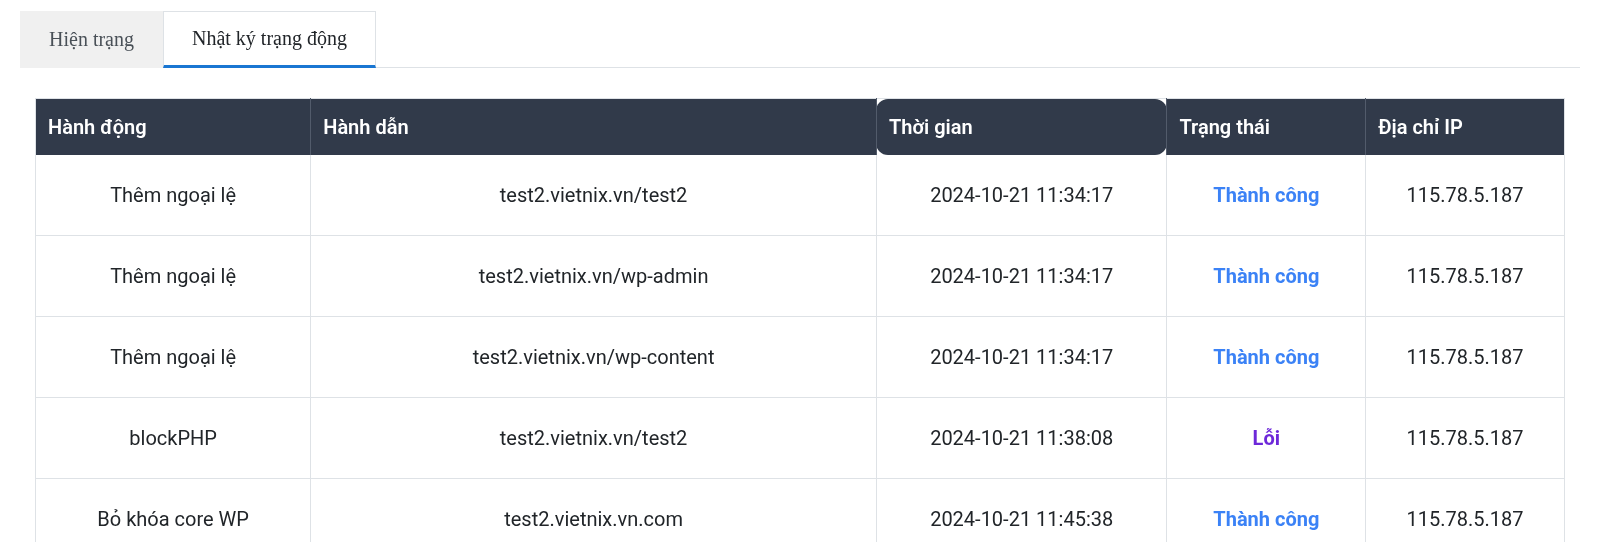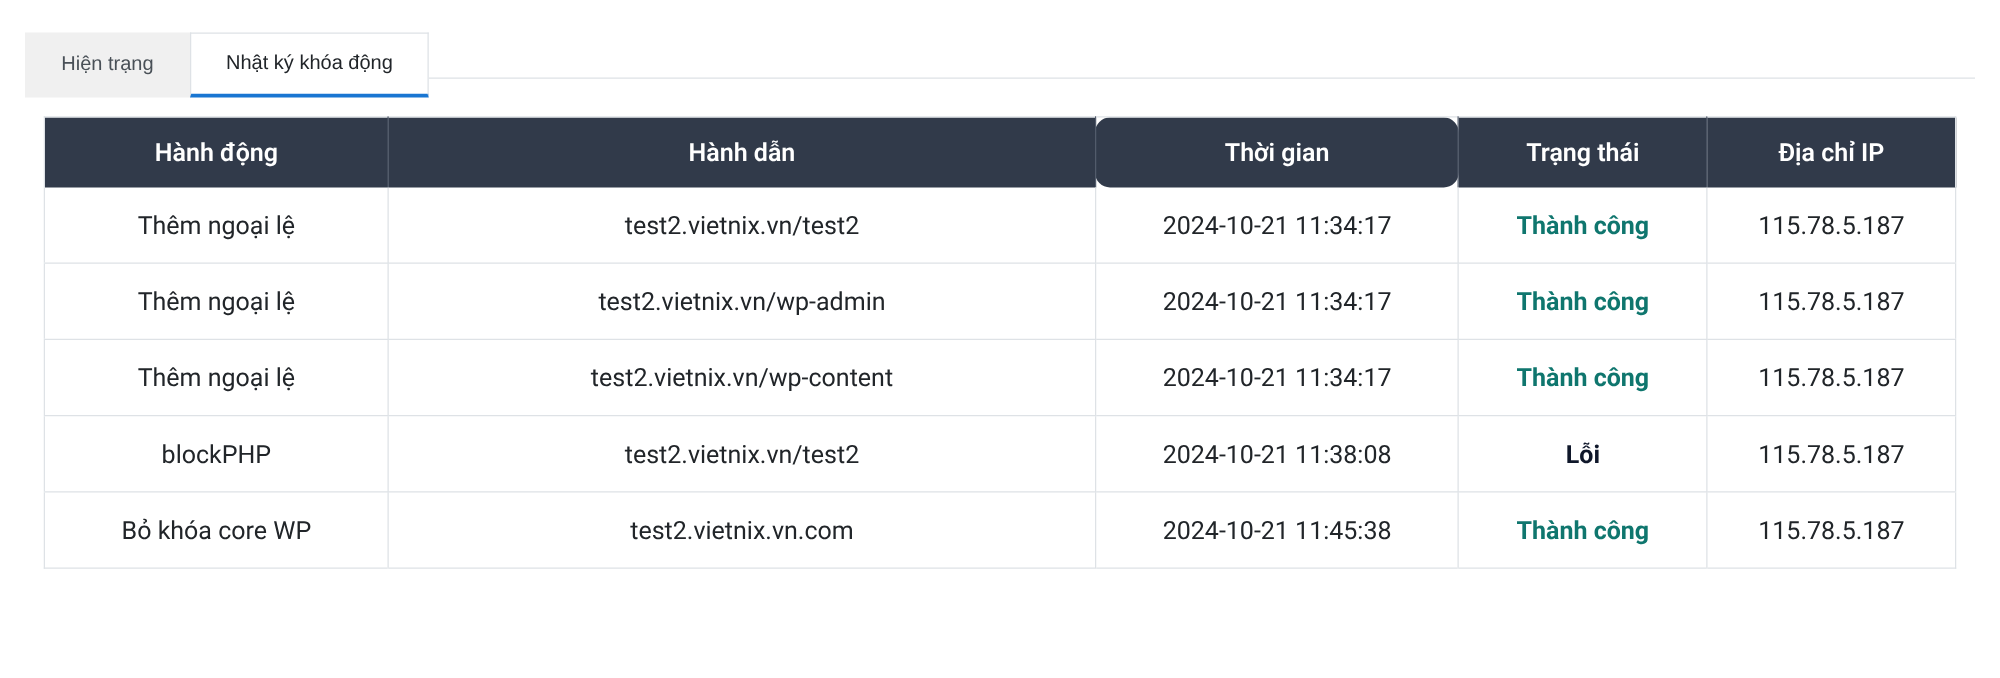--- a/index.html
+++ b/index.html
@@ -20,23 +20,24 @@
       display: flex;
       border-bottom: 1px solid #dee2e6;
       margin-bottom: 30px;
     }
     .tab {
       padding: 15px 28px;
       cursor: pointer;
       color: #495057;
       background: #f0f0f0;
       border: none;
-      font-size: 16px;
+      font-size: 20px;
       position: relative;
-      top: 16px;
+      top: 1px;
+      font-family: Liberation Serif, serif;
     }
     .tab.active {
       background: #ffffff;
       color: #212529;
       border: 1px solid #dee2e6;
       border-bottom: 3px solid #1976d2;
     }
     .tab:not(.active) {
       border: 1px solid transparent;
     }
@@ -46,63 +47,63 @@
     table {
       width: 100%;
       border-collapse: collapse;
       border: 1px solid #dee2e6;
     }
     thead th {
       background: #313a4a;
       color: #ffffff;
       font-weight: 600;
       padding: 16px 12px;
-      text-align: center;
+      text-align: left;
       font-size: 20px;
       border-right: 1px solid #525b6b;
     }
     thead th:last-child {
       border-right: none;
       margin-top: 46px;
     }
     tbody td {
-      padding: 18px 12px;
+      padding: 28px 12px;
       text-align: center;
       border-bottom: 1px solid #dee2e6;
       border-right: 1px solid #dee2e6;
       font-size: 20px;
       color: #212529;
     }
     tbody td:last-child {
       border-right: none;
     }
     tbody tr:last-child td {
       border-bottom: none;
     }
     .status-success {
-      color: #0f766e;
+      color: #3b82f6;
       font-weight: 700;
     }
     .status-error {
-      color: #0f172a;
+      color: #6d28d9;
       font-weight: 700;
     }
     .col-action { width: 18%; }
     .col-path { width: 37%; }
     .col-time { width: 19%; border-radius: 12px; }
     .col-status { width: 13%; }
     .col-ip { width: 13%; }
   </style>
 </head>
 <body>
 
 <div class="container">
   <div class="tabs">
     <button class="tab">Hiện trạng</button>
-    <button class="tab active">Nhật ký khóa động</button>
+    <button class="tab active">Nhật ký trạng động</button>
   </div>
 
   <div class="table-wrap">
     <table>
       <thead>
         <tr>
           <th class="col-action">Hành động</th>
           <th class="col-path">Hành dẫn</th>
           <th class="col-time">Thời gian</th>
           <th class="col-status">Trạng thái</th>

